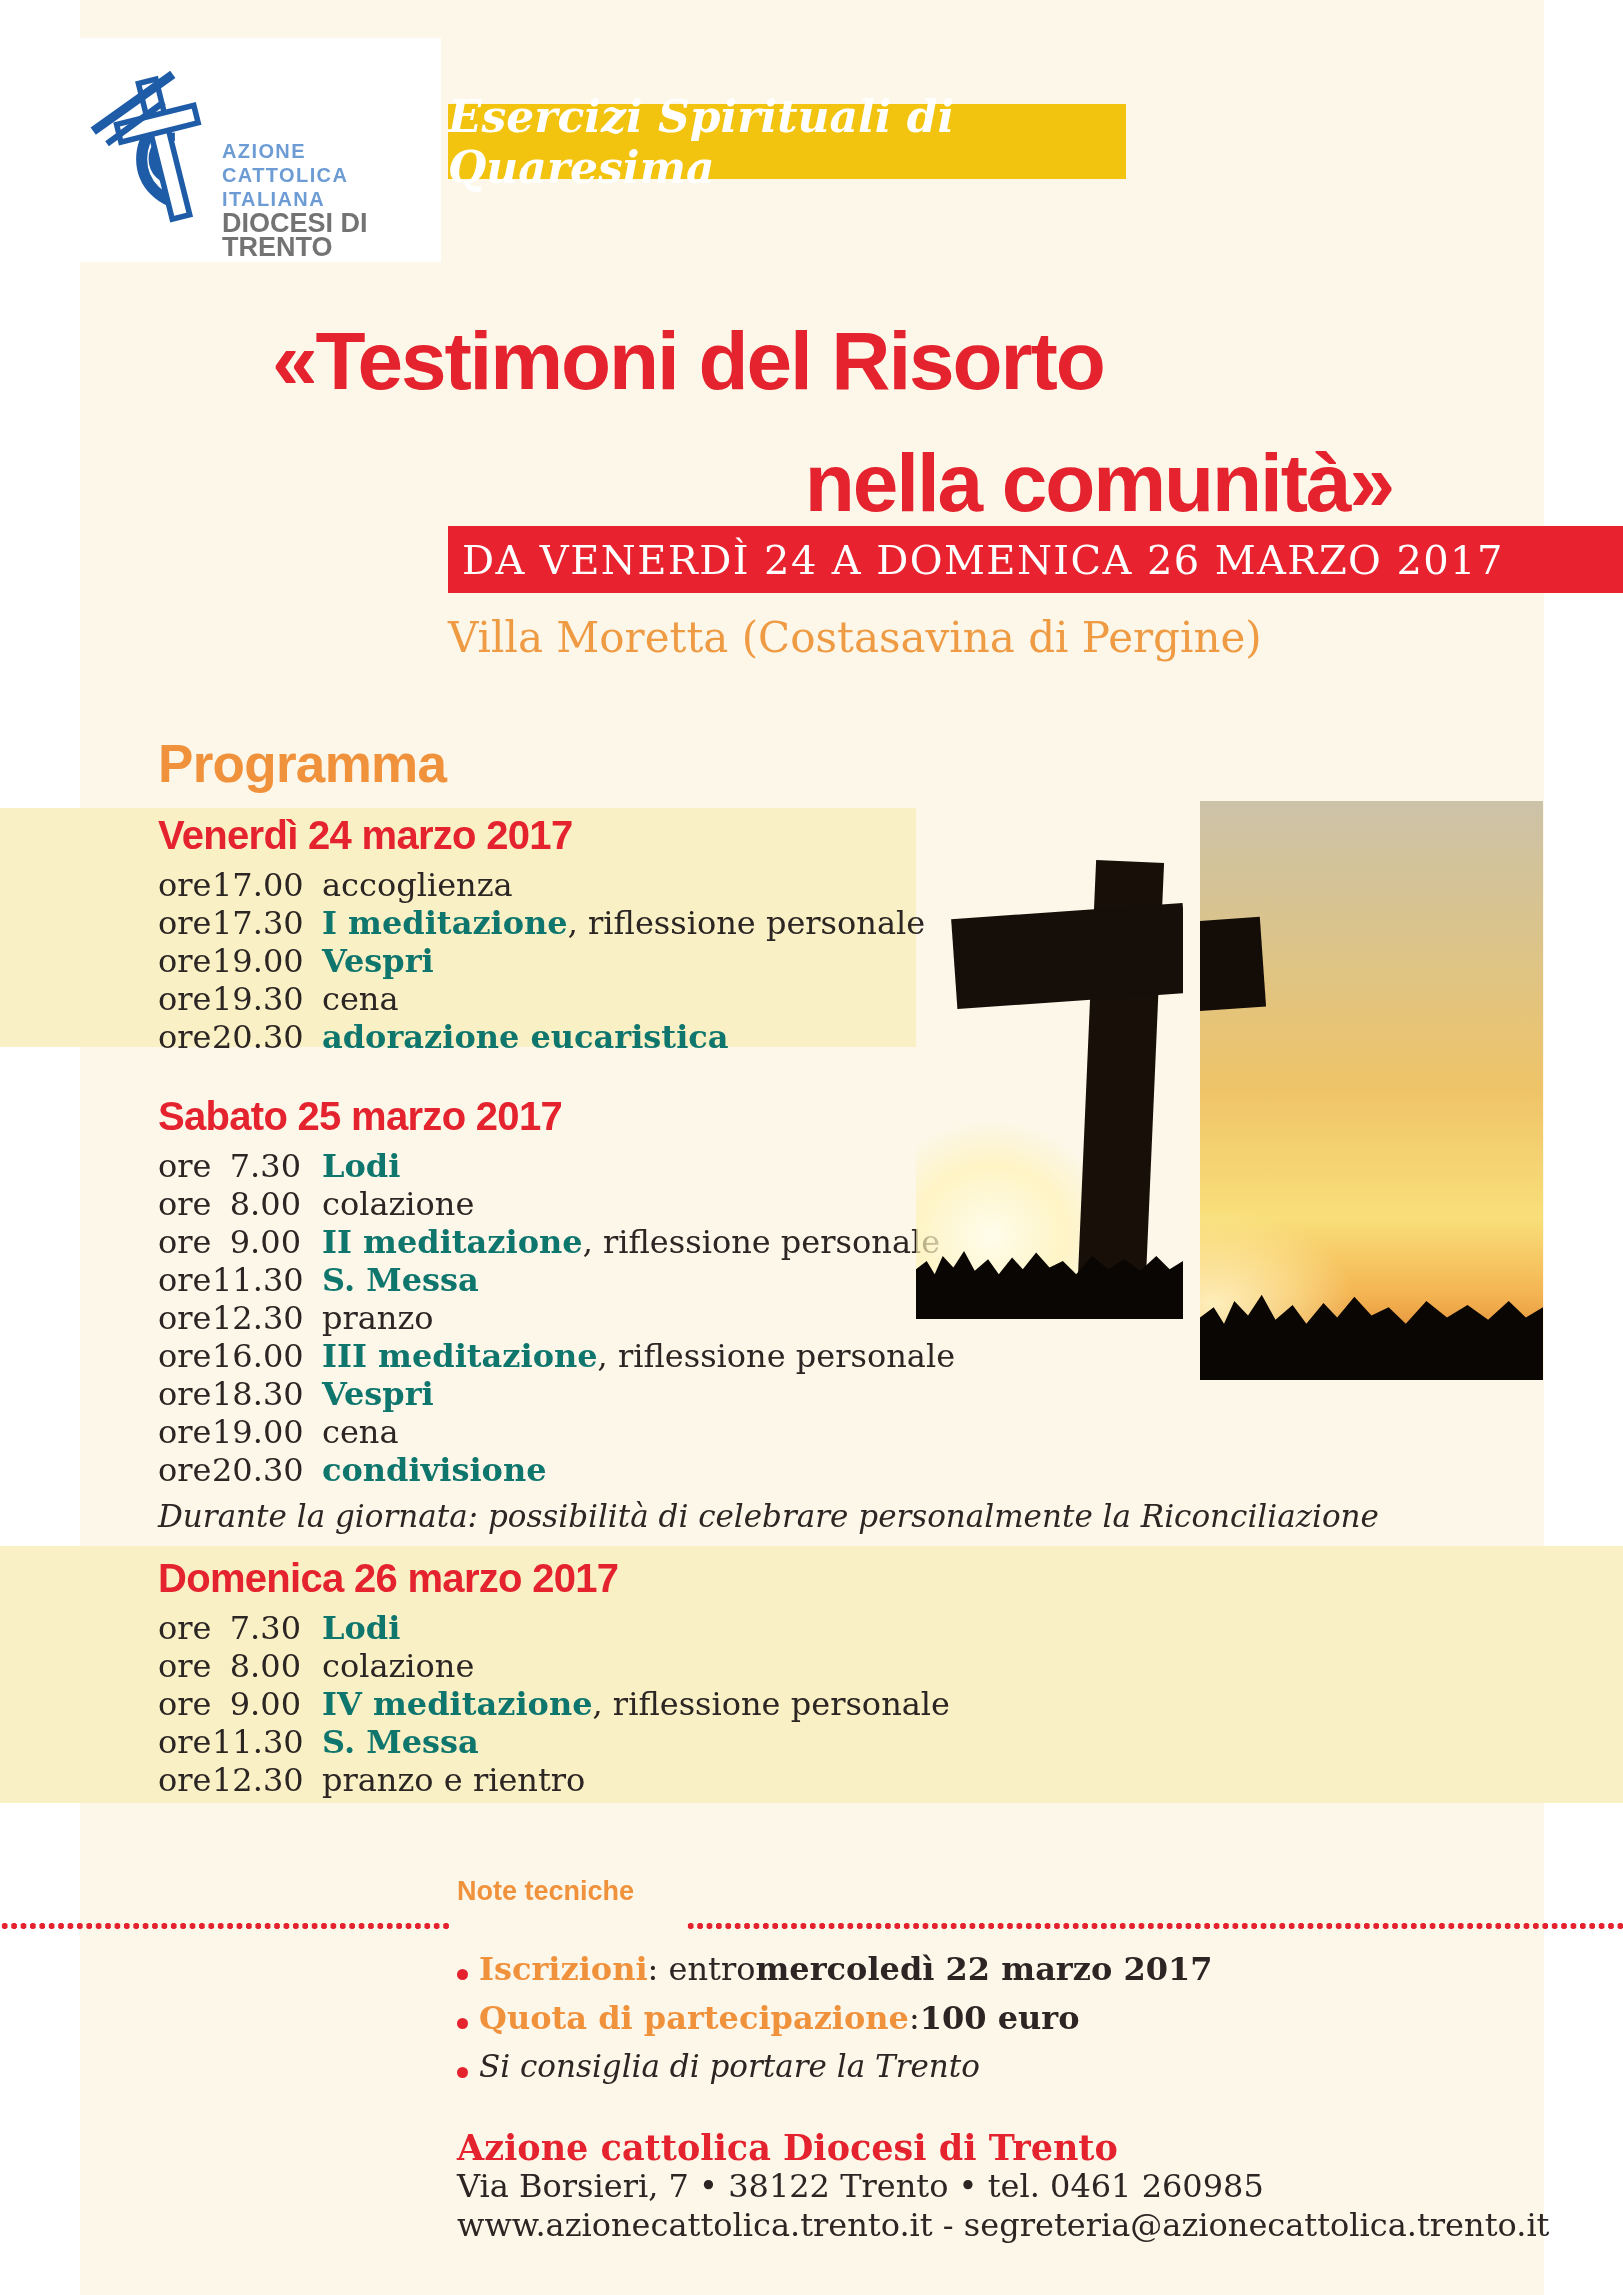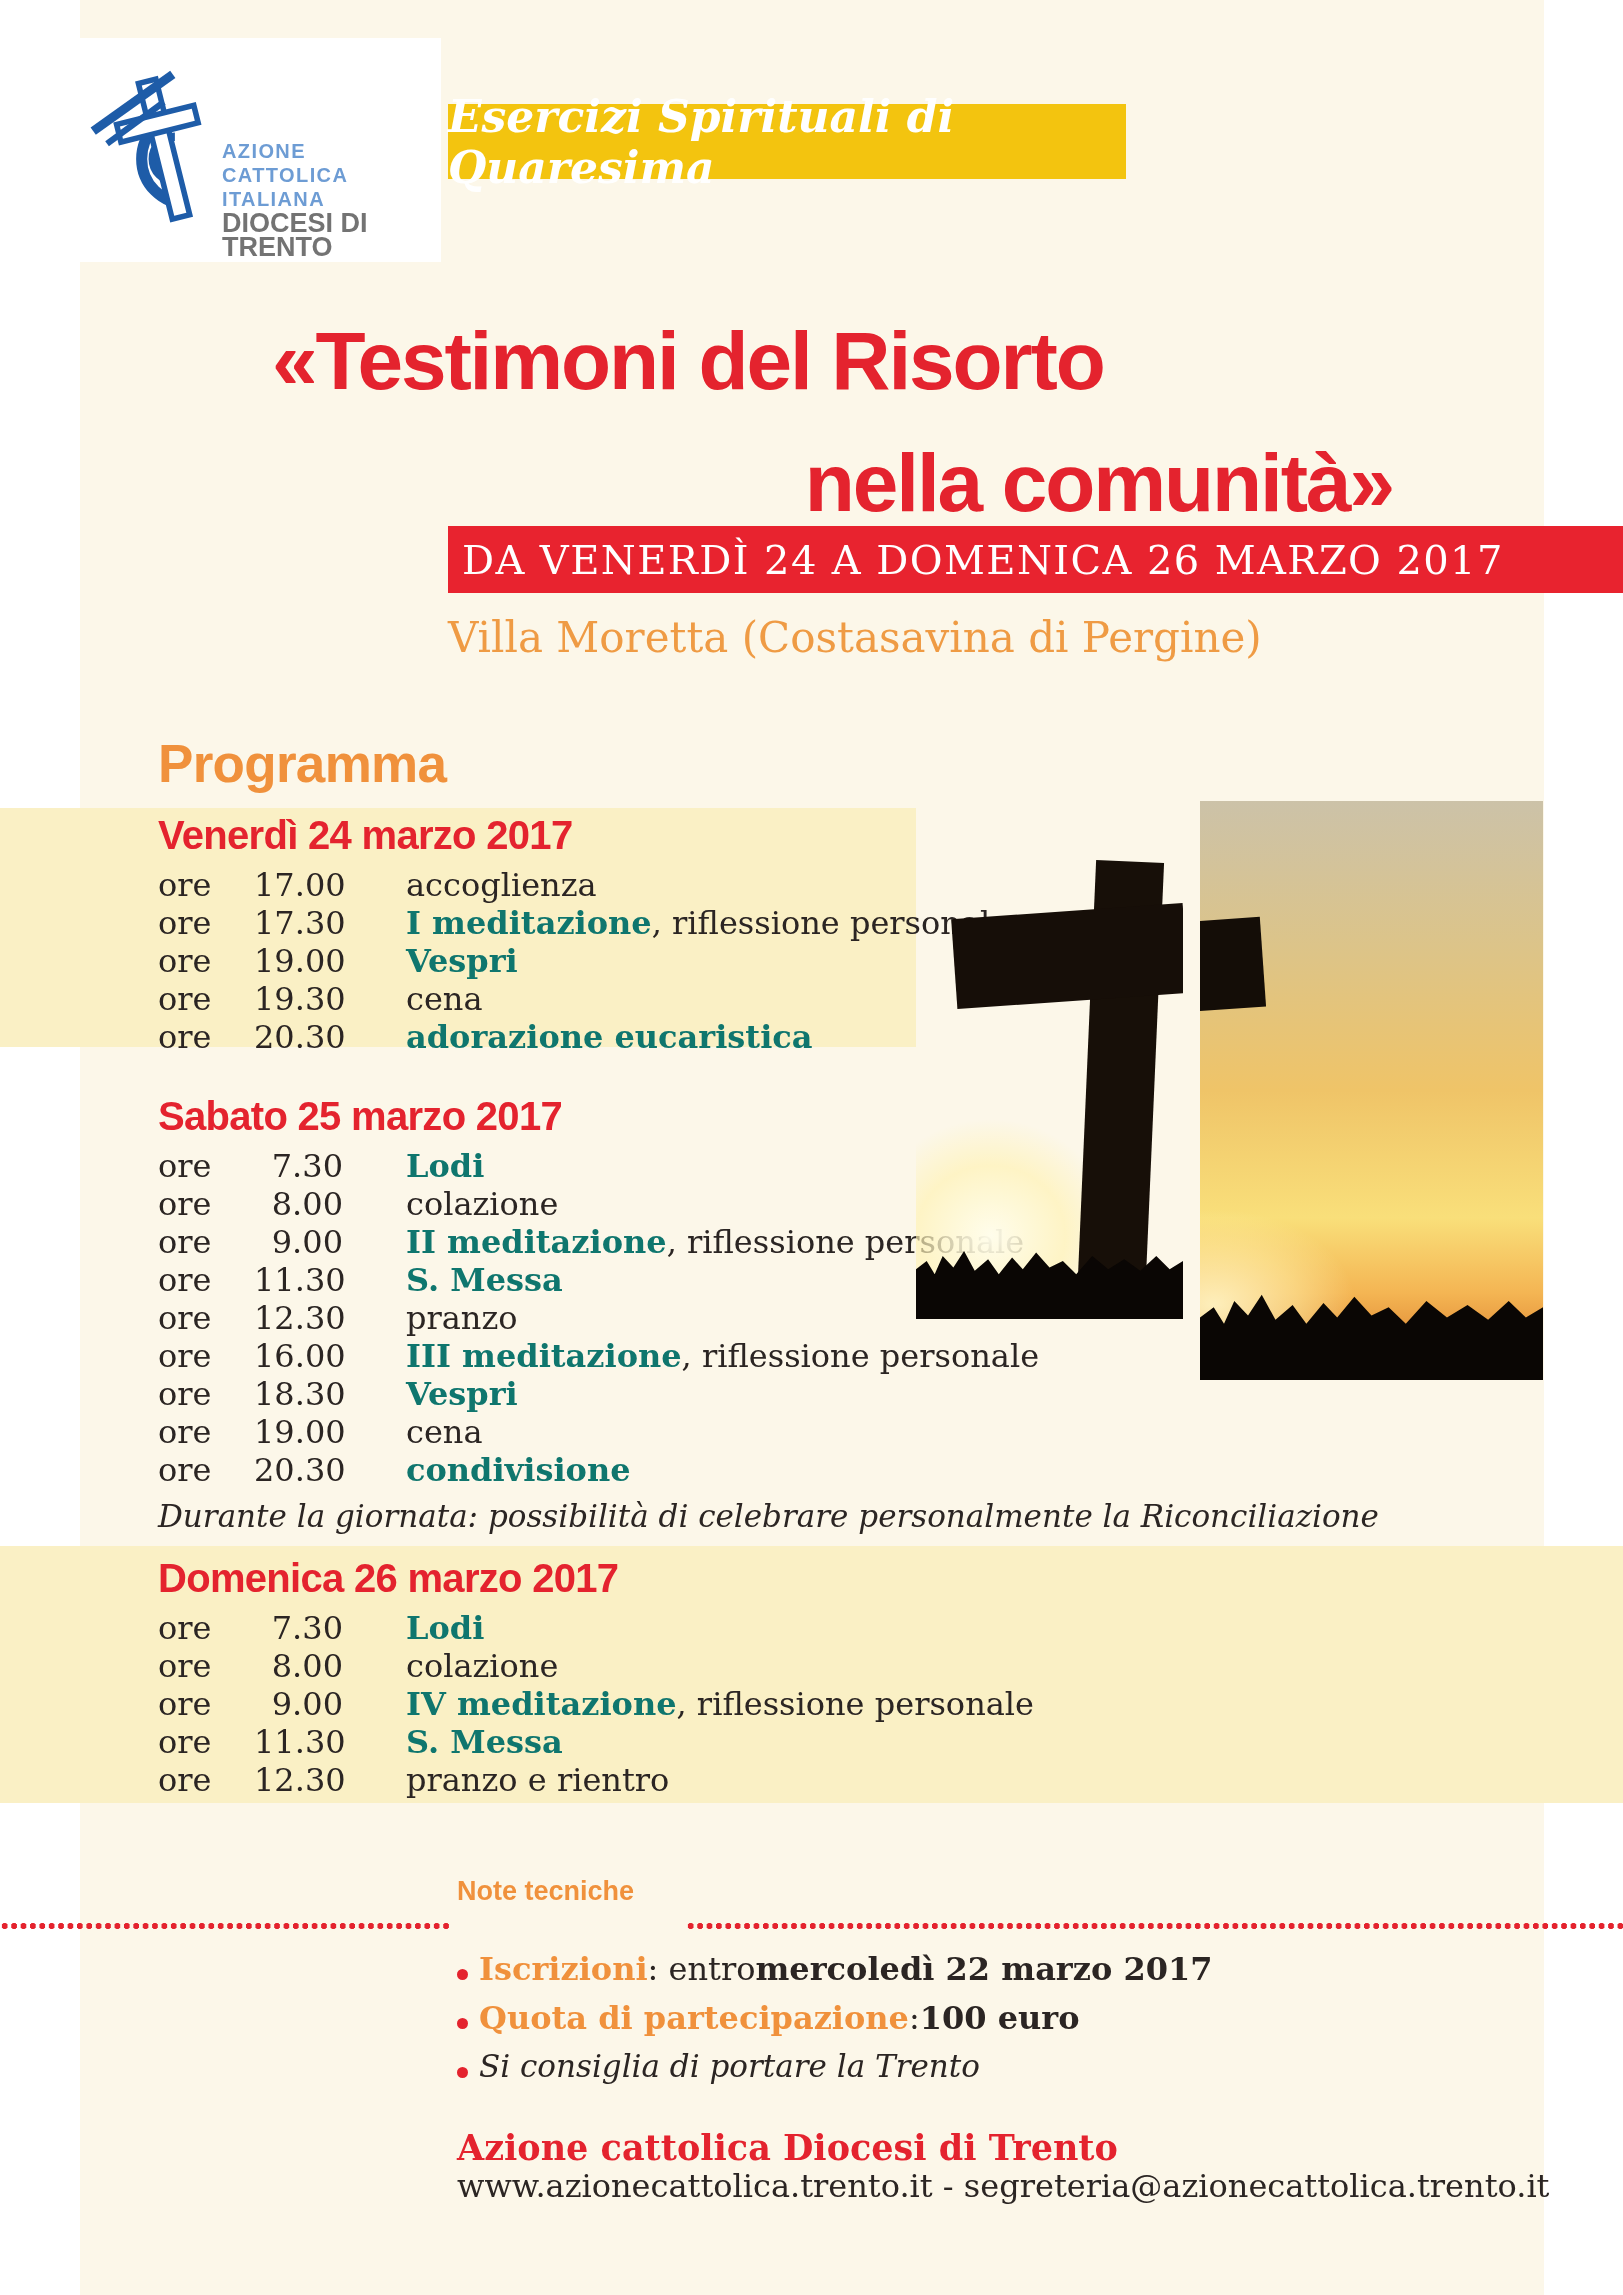--- a/index.html
+++ b/index.html
@@ -32,21 +32,21 @@
               display:flex;align-items:center;}
   .red-banner span{color:#ffffff;font-size:40px;letter-spacing:1.4px;padding-left:14px;white-space:nowrap;}
   .venue{position:absolute;left:448px;top:613px;z-index:4;font-size:42px;color:#ef9b44;}
   
   .programma{position:absolute;left:158px;top:733px;z-index:4;margin:0;
              font-family:"Liberation Sans",sans-serif;font-weight:700;font-size:53px;letter-spacing:-0.7px;color:#f0913c;}
   .day{position:absolute;left:158px;z-index:4;}
   .day-venerdi{top:813px;} .day-sabato{top:1094px;} .day-domenica{top:1556px;}
   .day h3{margin:0 0 8.3px 0;font-family:"Liberation Sans",sans-serif;font-weight:700;font-size:40px;
           letter-spacing:-0.7px;color:#e4232e;}
-  .row{display:flex;align-items:baseline;height:38px;font-size:32px;white-space:nowrap;gap:42px;}
+  .row{display:flex;align-items:baseline;height:38px;font-size:32px;white-space:nowrap;}
   .ore{width:54px;} .time{width:89px;text-align:right;} .act{margin-left:21px;}
   .hl{color:#0f766e;font-weight:700;}
   .day-note{margin-top:8.3px;font-style:italic;font-size:31px;white-space:nowrap;}
   
   .photo{position:absolute;z-index:5;overflow:hidden;}
   .photo-left{left:916px;top:722px;width:267px;height:597px;
     background:linear-gradient(180deg,#c8c0ae 0%,#d9c globalization 0,#ddc491 18%,#efc76f 35%,#f7d568 50%,#fbe98f 62%,#f7cf5e 72%,#efa843 82%,#d9822f 92%,#b96a24 100%);}
   .photo-right{left:1200px;top:801px;width:343px;height:579px;
     background:linear-gradient(180deg,#ccc2a8 0%,#dcc489 25%,#efc468 50%,#f9df7a 72%,#f4b553 85%,#e08a35 94%,#c06a26 100%);}
   .glow{position:absolute;left:0;top:0;width:100%;height:100%;}
@@ -260,17 +260,18 @@
       <span class="strong">100 euro</span>
     </div>
     <div class="bullet">
       <span class="dot"></span>
       <span class="it">Si consiglia di portare la Trento</span>
     </div>
   </div>
 
   <div class="footer">
     <div class="org">Azione cattolica Diocesi di Trento</div>
+    <div>Via Borsieri, 7 • 38122 Trento • tel. 0461 260985</div>
     <div>www.azionecattolica.trento.it - segreteria@azionecattolica.trento.it</div>
   </div>
 
 </div>
 
 
 </body></html>

